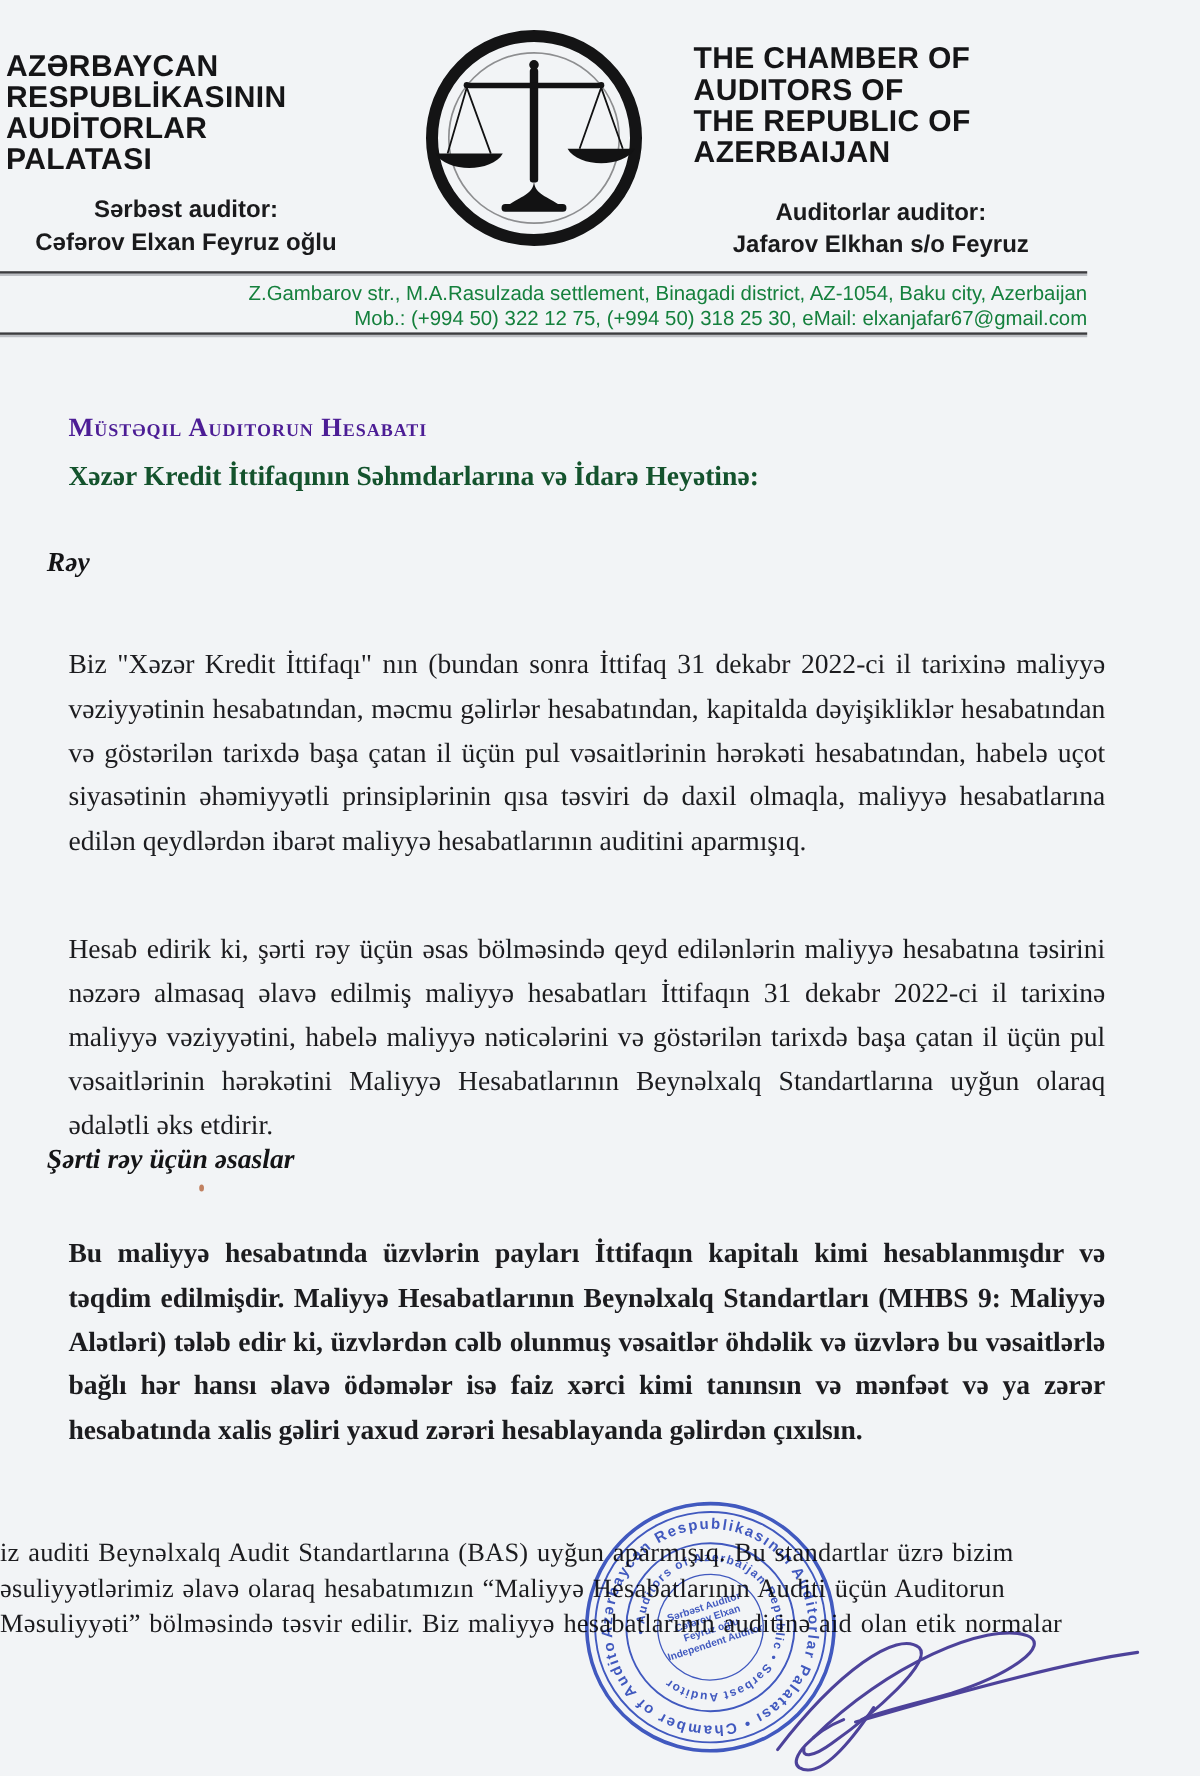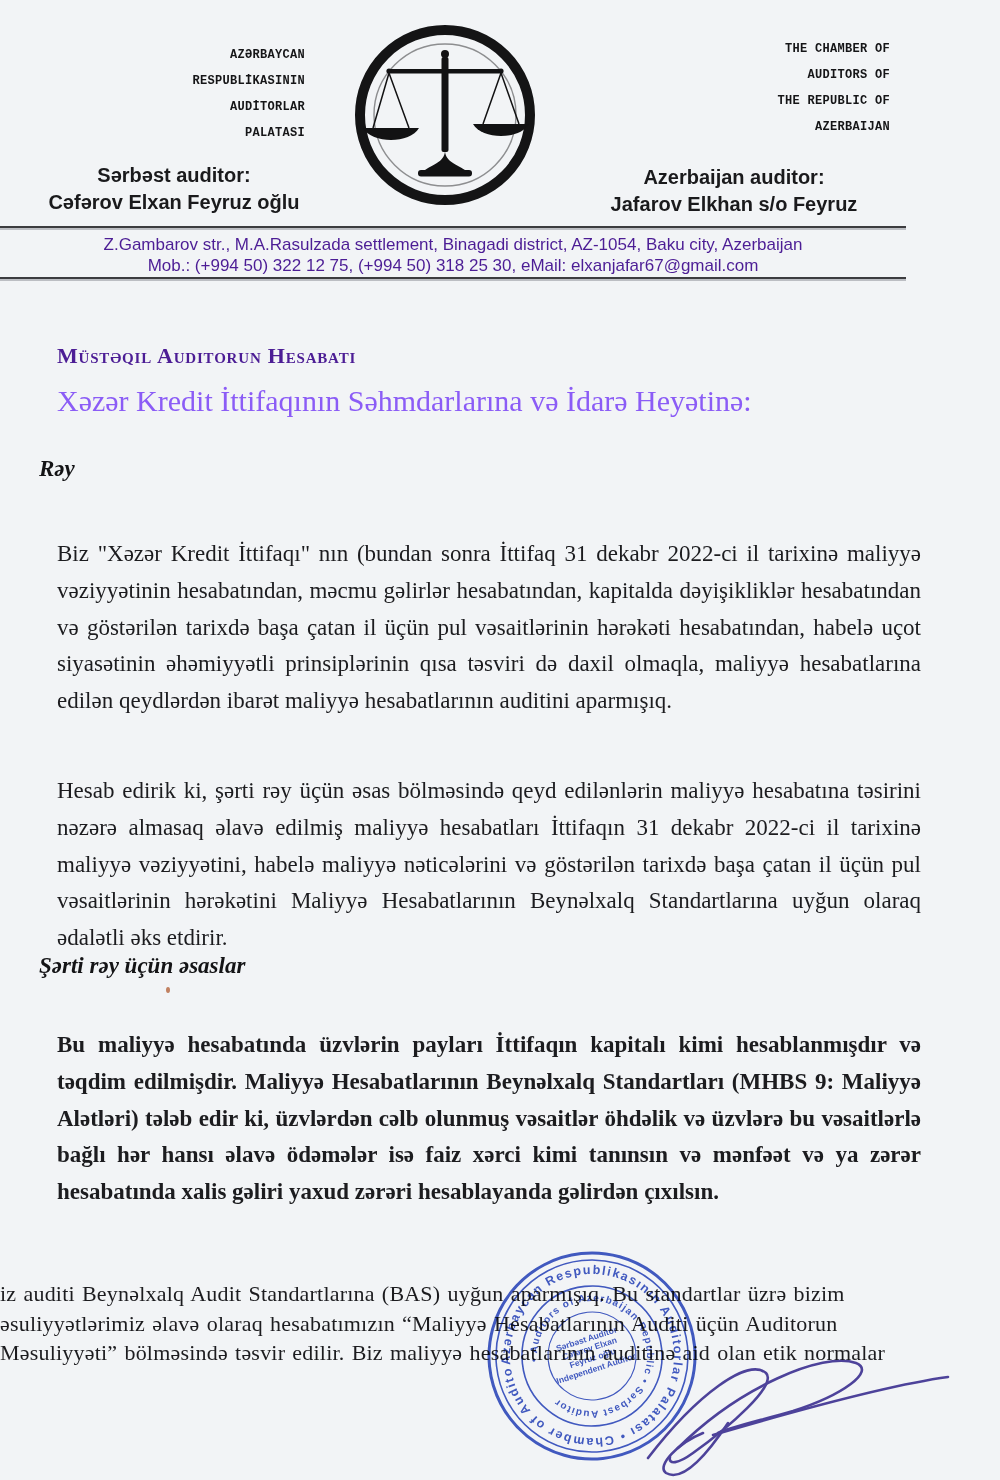--- a/index.html
+++ b/index.html
@@ -2,39 +2,39 @@
 <html><head>
 <meta charset="utf-8">
 <style>
   html,body{margin:0;padding:0;background:#d8dadd;}
   .page{
     position:relative;width:1000px;height:1480px;margin:0 auto;
     background:#f2f4f6;overflow:hidden;
     font-family:"Liberation Serif","DejaVu Serif",serif;color:#1d1d20;
   }
   
-  .org{position:absolute;text-align:right;font-family:Liberation Mono, monospace;
-       font-weight:bold;font-size:12px;line-height:26px;color:#151517;letter-spacing:.3px;}
+  .org{position:absolute;text-align:left;font-family:Liberation Sans, sans-serif;
+       font-weight:bold;font-size:25px;line-height:26px;color:#151517;letter-spacing:.3px;}
   .org-left{left:5px;top:42px;width:300px;}
   .org-right{left:578px;top:36px;width:312px;}
   .role{position:absolute;text-align:center;font-family:"Liberation Sans","DejaVu Sans",sans-serif;
         font-weight:bold;font-size:20px;line-height:27px;color:#1a1a1c;}
-  .role-left{left:0px;top:162px;width:310px;margin-left:19px;}
+  .role-left{left:0px;top:162px;width:310px;}
   .role-right{left:578px;top:164px;width:312px;}
   .logo{position:absolute;left:352px;top:20px;width:186px;height:190px;}
   
   .rule{position:absolute;left:0;width:906px;height:2px;background:#3c3c3f;box-shadow:0 2px 0 rgba(90,90,100,.35);}
   .rule-top{top:226px;}
   .rule-bottom{top:277px;}
-  .contact{position:absolute;left:0;top:234px;width:906px;text-align:center;
-           font-family:"Liberation Sans","DejaVu Sans",sans-serif;font-size:17px;line-height:21px;color:#4c1d95;}
+  .contact{position:absolute;left:0;top:234px;width:906px;text-align:right;
+           font-family:"Liberation Sans","DejaVu Sans",sans-serif;font-size:17px;line-height:21px;color:#15803d;}
   
   .kicker{position:absolute;left:57px;top:343px;font-variant:small-caps;font-weight:600;
           font-size:22px;letter-spacing:.8px;color:#4c1d95;}
-  .addressee{position:absolute;left:57px;top:384px;font-weight:normal;font-size:30px;color:#8b5cf6;}
+  .addressee{position:absolute;left:57px;top:384px;font-weight:bold;font-size:23px;color:#14532d;}
   .h-italic{position:absolute;left:39px;font-weight:bold;font-style:italic;font-size:23px;color:#141416;}
   .h-opinion{top:456px;}
   .h-basis{top:941px;margin-top:12px;}
   .par{position:absolute;left:57px;width:864px;font-size:23px;line-height:36.8px;
        text-align:justify;color:#1c1c1f;}
   .par-1{top:513px;}
   .par-2{top:750px;}
   .par-3{top:1004px;font-weight:bold;}
   
   .bottom-par{position:absolute;left:0;top:1279px;width:1000px;font-size:22px;line-height:29.6px;color:#1c1c1f;}
@@ -84,21 +84,21 @@
     <div>THE REPUBLIC OF</div>
     <div>AZERBAIJAN</div>
   </div>
 
   <div class="role role-left">
     <div>Sərbəst auditor:</div>
     <div>Cəfərov Elxan Feyruz oğlu</div>
   </div>
 
   <div class="role role-right">
-    <div>Azerbaijan auditor:</div>
+    <div>Auditorlar auditor:</div>
     <div>Jafarov Elkhan s/o Feyruz</div>
   </div>
 
   <div class="rule rule-top"></div>
   <div class="contact">
     <div>Z.Gambarov str., M.A.Rasulzada settlement, Binagadi district, AZ-1054, Baku city, Azerbaijan</div>
     <div>Mob.: (+994 50) 322 12 75, (+994 50) 318 25 30, eMail: elxanjafar67@gmail.com</div>
   </div>
   <div class="rule rule-bottom"></div>
 

